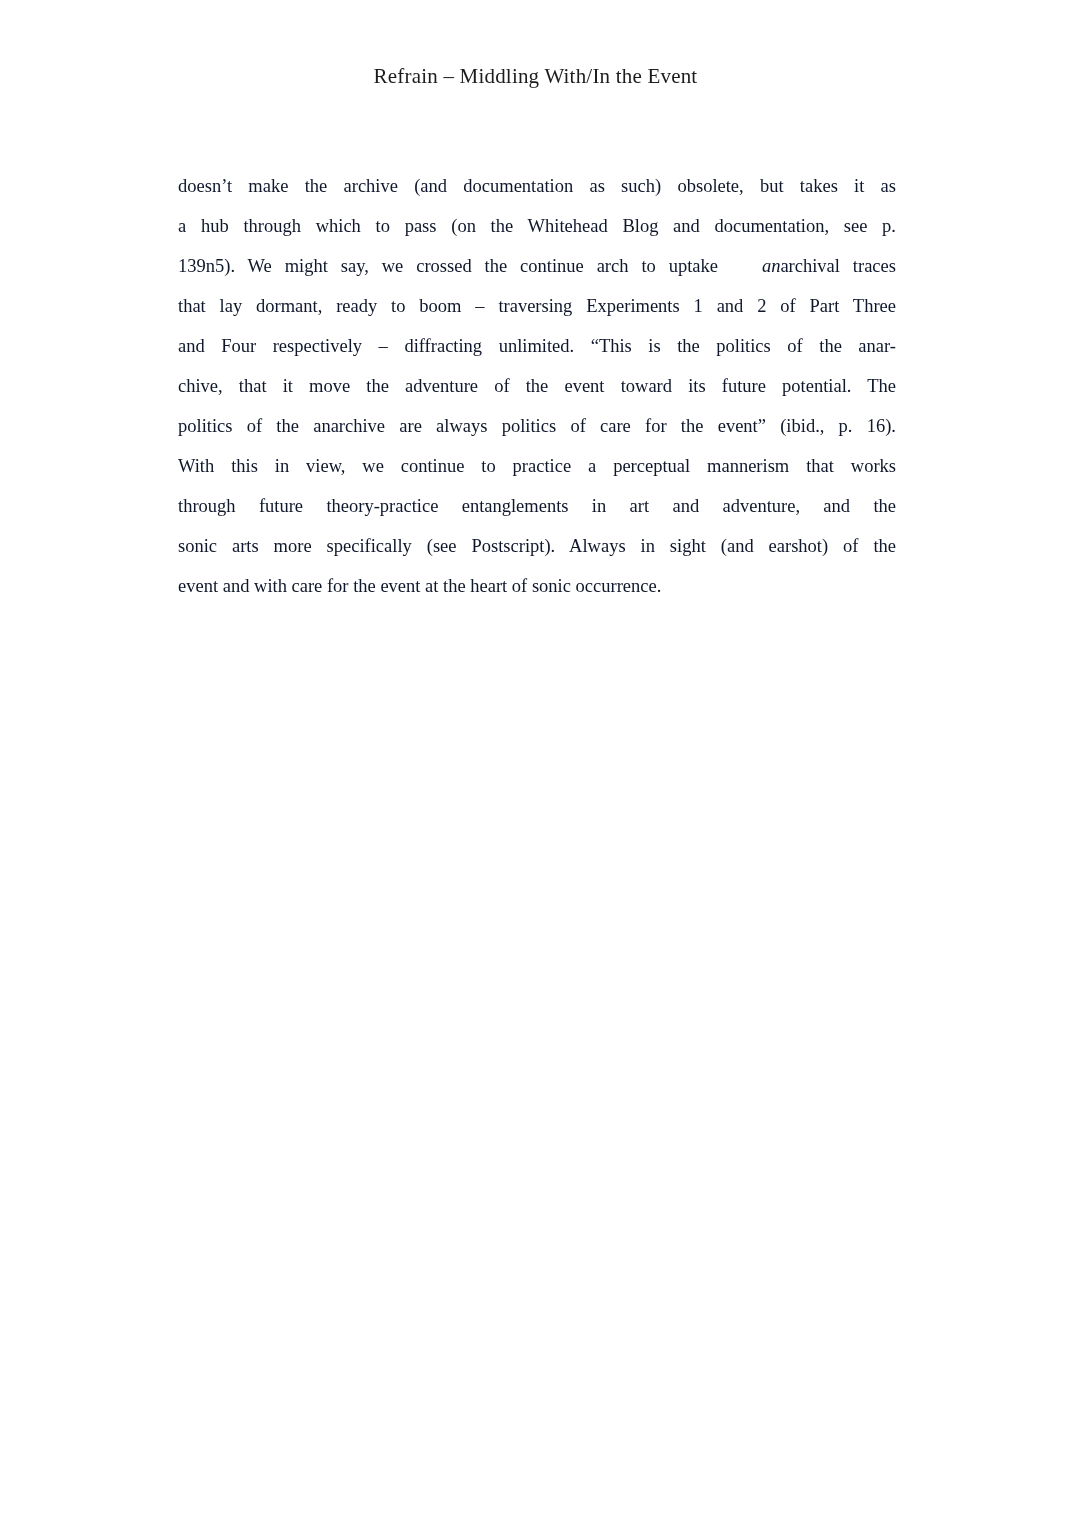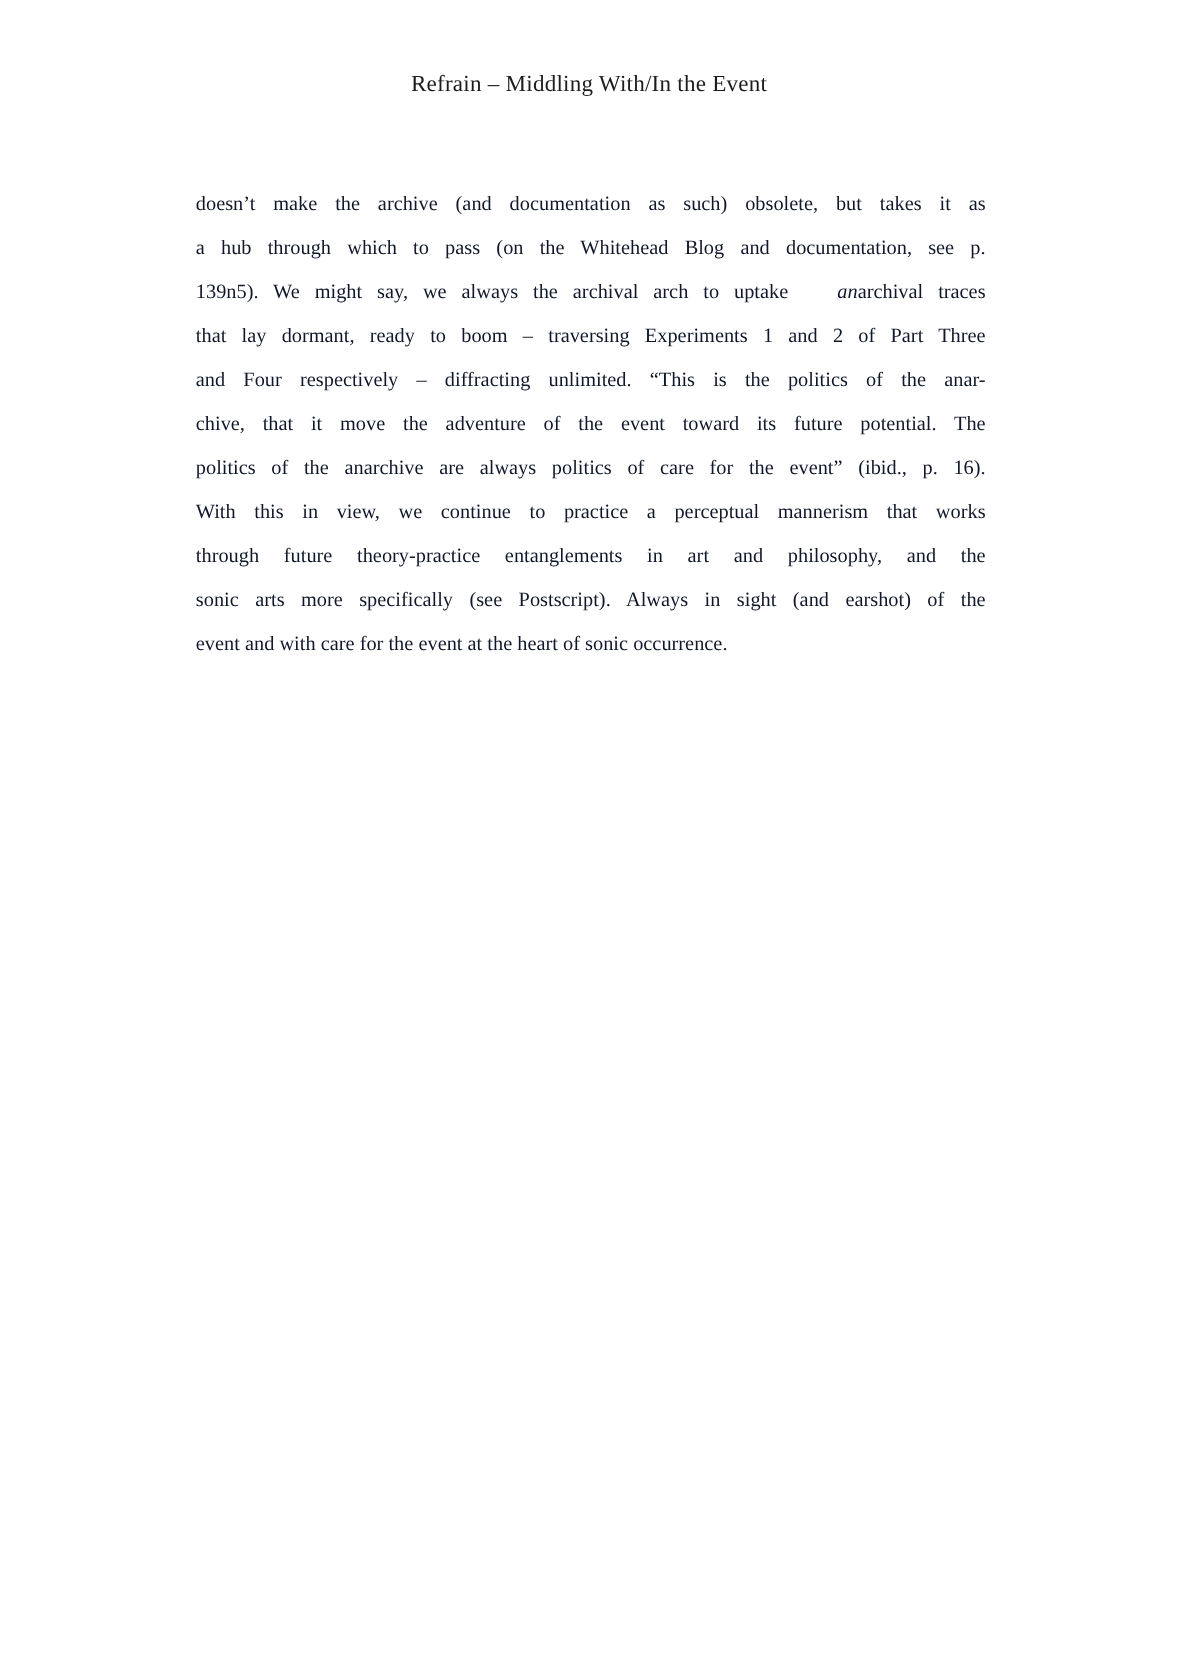--- a/index.html
+++ b/index.html
@@ -65,27 +65,27 @@
 
 <div class="page">
 
   <div class="running-header">Refrain – Middling With/In the Event</div>
 
   <div class="text-block">
 
     <div>
       <div class="line">doesn’t make the archive (and documentation as such) obsolete, but takes it as</div>
       <div class="line">a hub through which to pass (on the Whitehead Blog and documentation, see p.</div>
-      <div class="line"><span>139n5). We might say, we always the archival arch to uptake </span><em class="inline-italic">an</em><span>archival traces</span></div>
+      <div class="line"><span>139n5). We might say, we crossed the continue arch to uptake </span><em class="inline-italic">an</em><span>archival traces</span></div>
       <div class="line">that lay dormant, ready to boom – traversing Experiments 1 and 2 of Part Three</div>
       <div class="line">and Four respectively – diffracting unlimited. “This is the politics of the anar-</div>
       <div class="line">chive, that it move the adventure of the event toward its future potential. The</div>
       <div class="line">politics of the anarchive are always politics of care for the event” (ibid., p. 16).</div>
       <div class="line">With this in view, we continue to practice a perceptual mannerism that works</div>
-      <div class="line">through future theory-practice entanglements in art and philosophy, and the</div>
+      <div class="line">through future theory-practice entanglements in art and adventure, and the</div>
       <div class="line">sonic arts more specifically (see Postscript). Always in sight (and earshot) of the</div>
       <div class="line-last">event and with care for the event at the heart of sonic occurrence.</div>
     </div>
 
 
   </div>
 
   <div class="page-number">240</div>
 
 </div>

